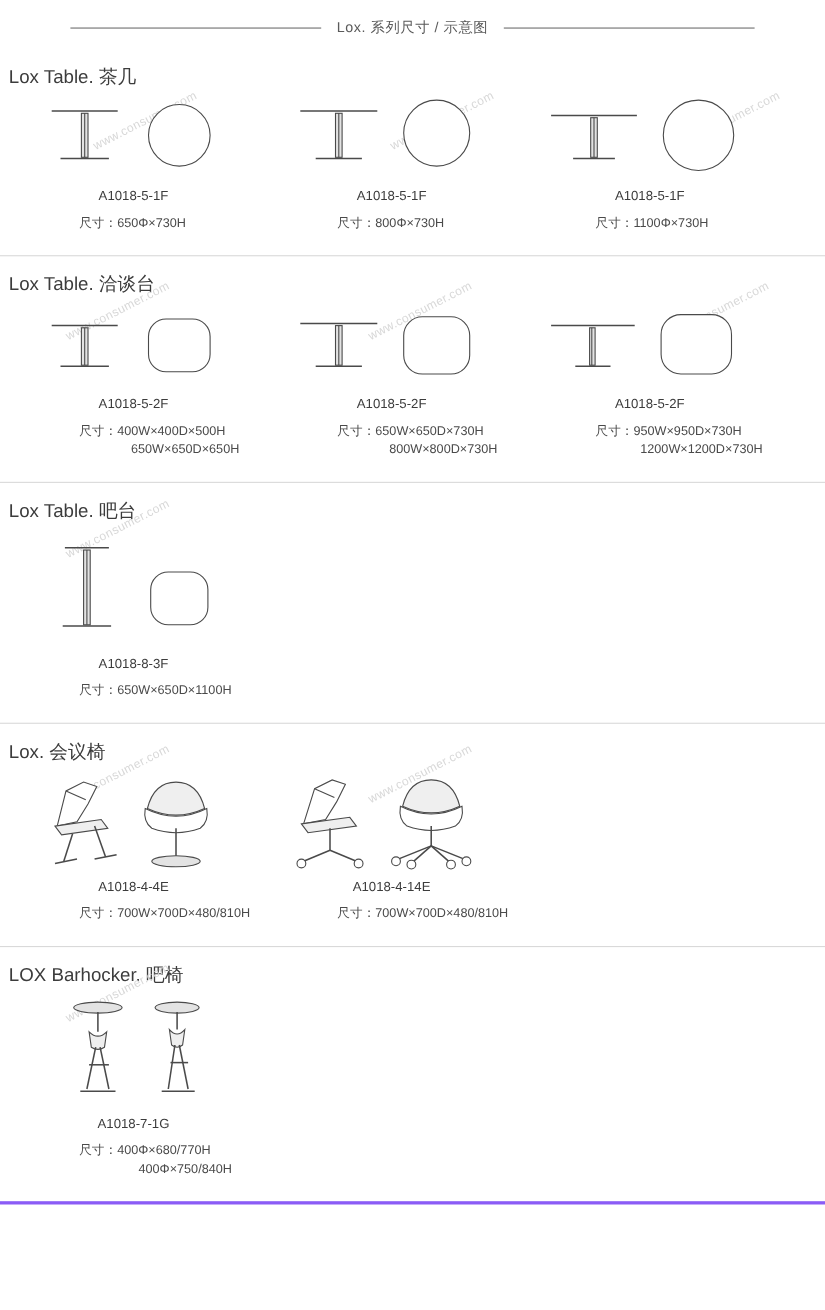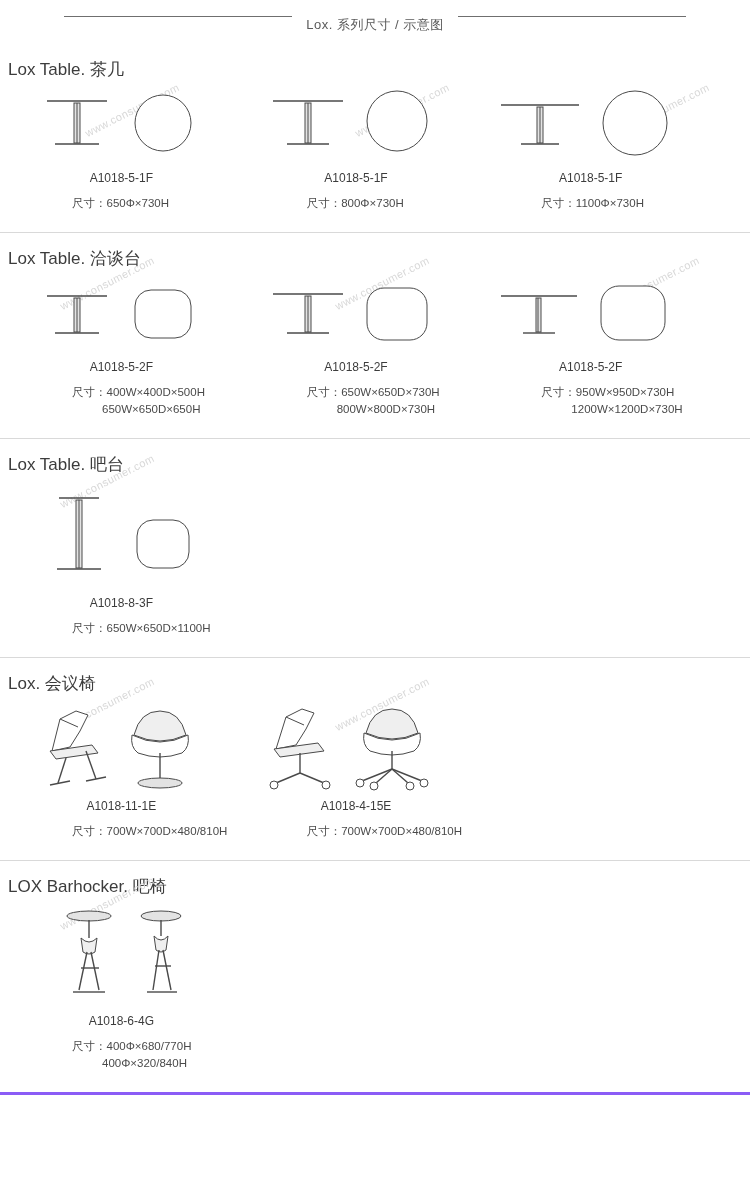--- a/index.html
+++ b/index.html
@@ -14,20 +14,21 @@
     width: 750px;
     min-height: 1191px;
     position: relative;
     background: #fff;
     overflow: hidden;
   }
 
   
   .page-header {
     display: flex;
+    align-items: center;
     justify-content: center;
     gap: 14px;
     padding: 16px 0 10px 0;
   }
   .page-header .rule {
     height: 1px;
     background: #6f6f6f;
     width: 228px;
   }
   .page-header .title {
@@ -77,21 +78,21 @@
     margin-bottom: 10px;
     padding-left: 8px;
   }
   .spec {
     font-size: 11.5px;
     color: #4a4a4a;
     line-height: 17px;
     padding-left: 56px;
     margin-left: 16px;
   }
-  .spec .line2 { padding-left: 30px; }
+  .spec .line2 { padding-left: 30px; text-align: center; }
 
   svg { display: block; overflow: visible; }
   .ln { stroke: #4a4a4a; fill: none; stroke-width: 1; }
   .ln2 { stroke: #4a4a4a; fill: none; stroke-width: 1.4; }
   .fillgrey { fill: #efefef; stroke: #4a4a4a; stroke-width: 1; }
   .fillwhite { fill: #ffffff; stroke: #4a4a4a; stroke-width: 1; }
   .fillmid { fill: #e3e3e3; stroke: #4a4a4a; stroke-width: 1; }
 
   
   .wm {
@@ -282,21 +283,21 @@
             <line class="ln2" x1="50" y1="50" x2="60" y2="78"></line>
             <line class="ln2" x1="14" y1="84" x2="34" y2="80"></line>
             <line class="ln2" x1="50" y1="80" x2="70" y2="76"></line>
 
             <path class="fillgrey" d="M98 34 q6 -24 26 -24 q20 0 26 24 q-26 12 -52 0 Z"></path>
             <path class="fillwhite" d="M96 34 q28 14 56 0 q2 12 -6 18 q-22 8 -44 0 q-8 -6 -6 -18 Z"></path>
             <line class="ln2" x1="124" y1="52" x2="124" y2="78"></line>
             <ellipse class="fillmid" cx="124" cy="82" rx="22" ry="5"></ellipse>
           </svg>
         </div>
-        <div class="code">A1018-11-1E</div>
+        <div class="code">A1018-4-4E</div>
         <div class="spec">
           <div>尺寸：700W×700D×480/810H</div>
         </div>
       </div>
 
       <div class="col">
         <div class="figure chair">
           <svg width="180" height="92" viewBox="0 0 180 92">
             <path class="fillwhite" d="M10 48 L20 16 L36 8 L48 12 L40 28 L30 44 Z"></path>
             <path class="ln" d="M20 16 L38 24"></path>
@@ -313,21 +314,21 @@
             <line class="ln2" x1="126" y1="68" x2="96" y2="80"></line>
             <line class="ln2" x1="126" y1="68" x2="156" y2="80"></line>
             <line class="ln2" x1="126" y1="68" x2="110" y2="82"></line>
             <line class="ln2" x1="126" y1="68" x2="142" y2="82"></line>
             <circle class="fillwhite" cx="94" cy="82" r="4"></circle>
             <circle class="fillwhite" cx="158" cy="82" r="4"></circle>
             <circle class="fillwhite" cx="108" cy="85" r="4"></circle>
             <circle class="fillwhite" cx="144" cy="85" r="4"></circle>
           </svg>
         </div>
-        <div class="code">A1018-4-15E</div>
+        <div class="code">A1018-4-14E</div>
         <div class="spec">
           <div>尺寸：700W×700D×480/810H</div>
         </div>
       </div>
 
       <div class="col"></div>
     </div>
   </div>
 
   <div class="section">
@@ -349,24 +350,24 @@
 
             <ellipse class="fillmid" cx="120" cy="12" rx="20" ry="5"></ellipse>
             <path class="ln2" d="M120 16 L120 32"></path>
             <path class="fillgrey" d="M113 32 q7 8 14 0 l-2 14 q-5 4 -10 0 Z"></path>
             <line class="ln2" x1="118" y1="46" x2="112" y2="86"></line>
             <line class="ln2" x1="122" y1="46" x2="130" y2="86"></line>
             <line class="ln2" x1="114" y1="62" x2="130" y2="62"></line>
             <line class="ln2" x1="106" y1="88" x2="136" y2="88"></line>
           </svg>
         </div>
-        <div class="code">A1018-6-4G</div>
+        <div class="code">A1018-7-1G</div>
         <div class="spec">
           <div>尺寸：400Φ×680/770H</div>
-          <div class="line2">400Φ×320/840H</div>
+          <div class="line2">400Φ×750/840H</div>
         </div>
       </div>
       <div class="col"></div>
       <div class="col"></div>
     </div>
   </div>
 
 </div>
 
 </body></html>

